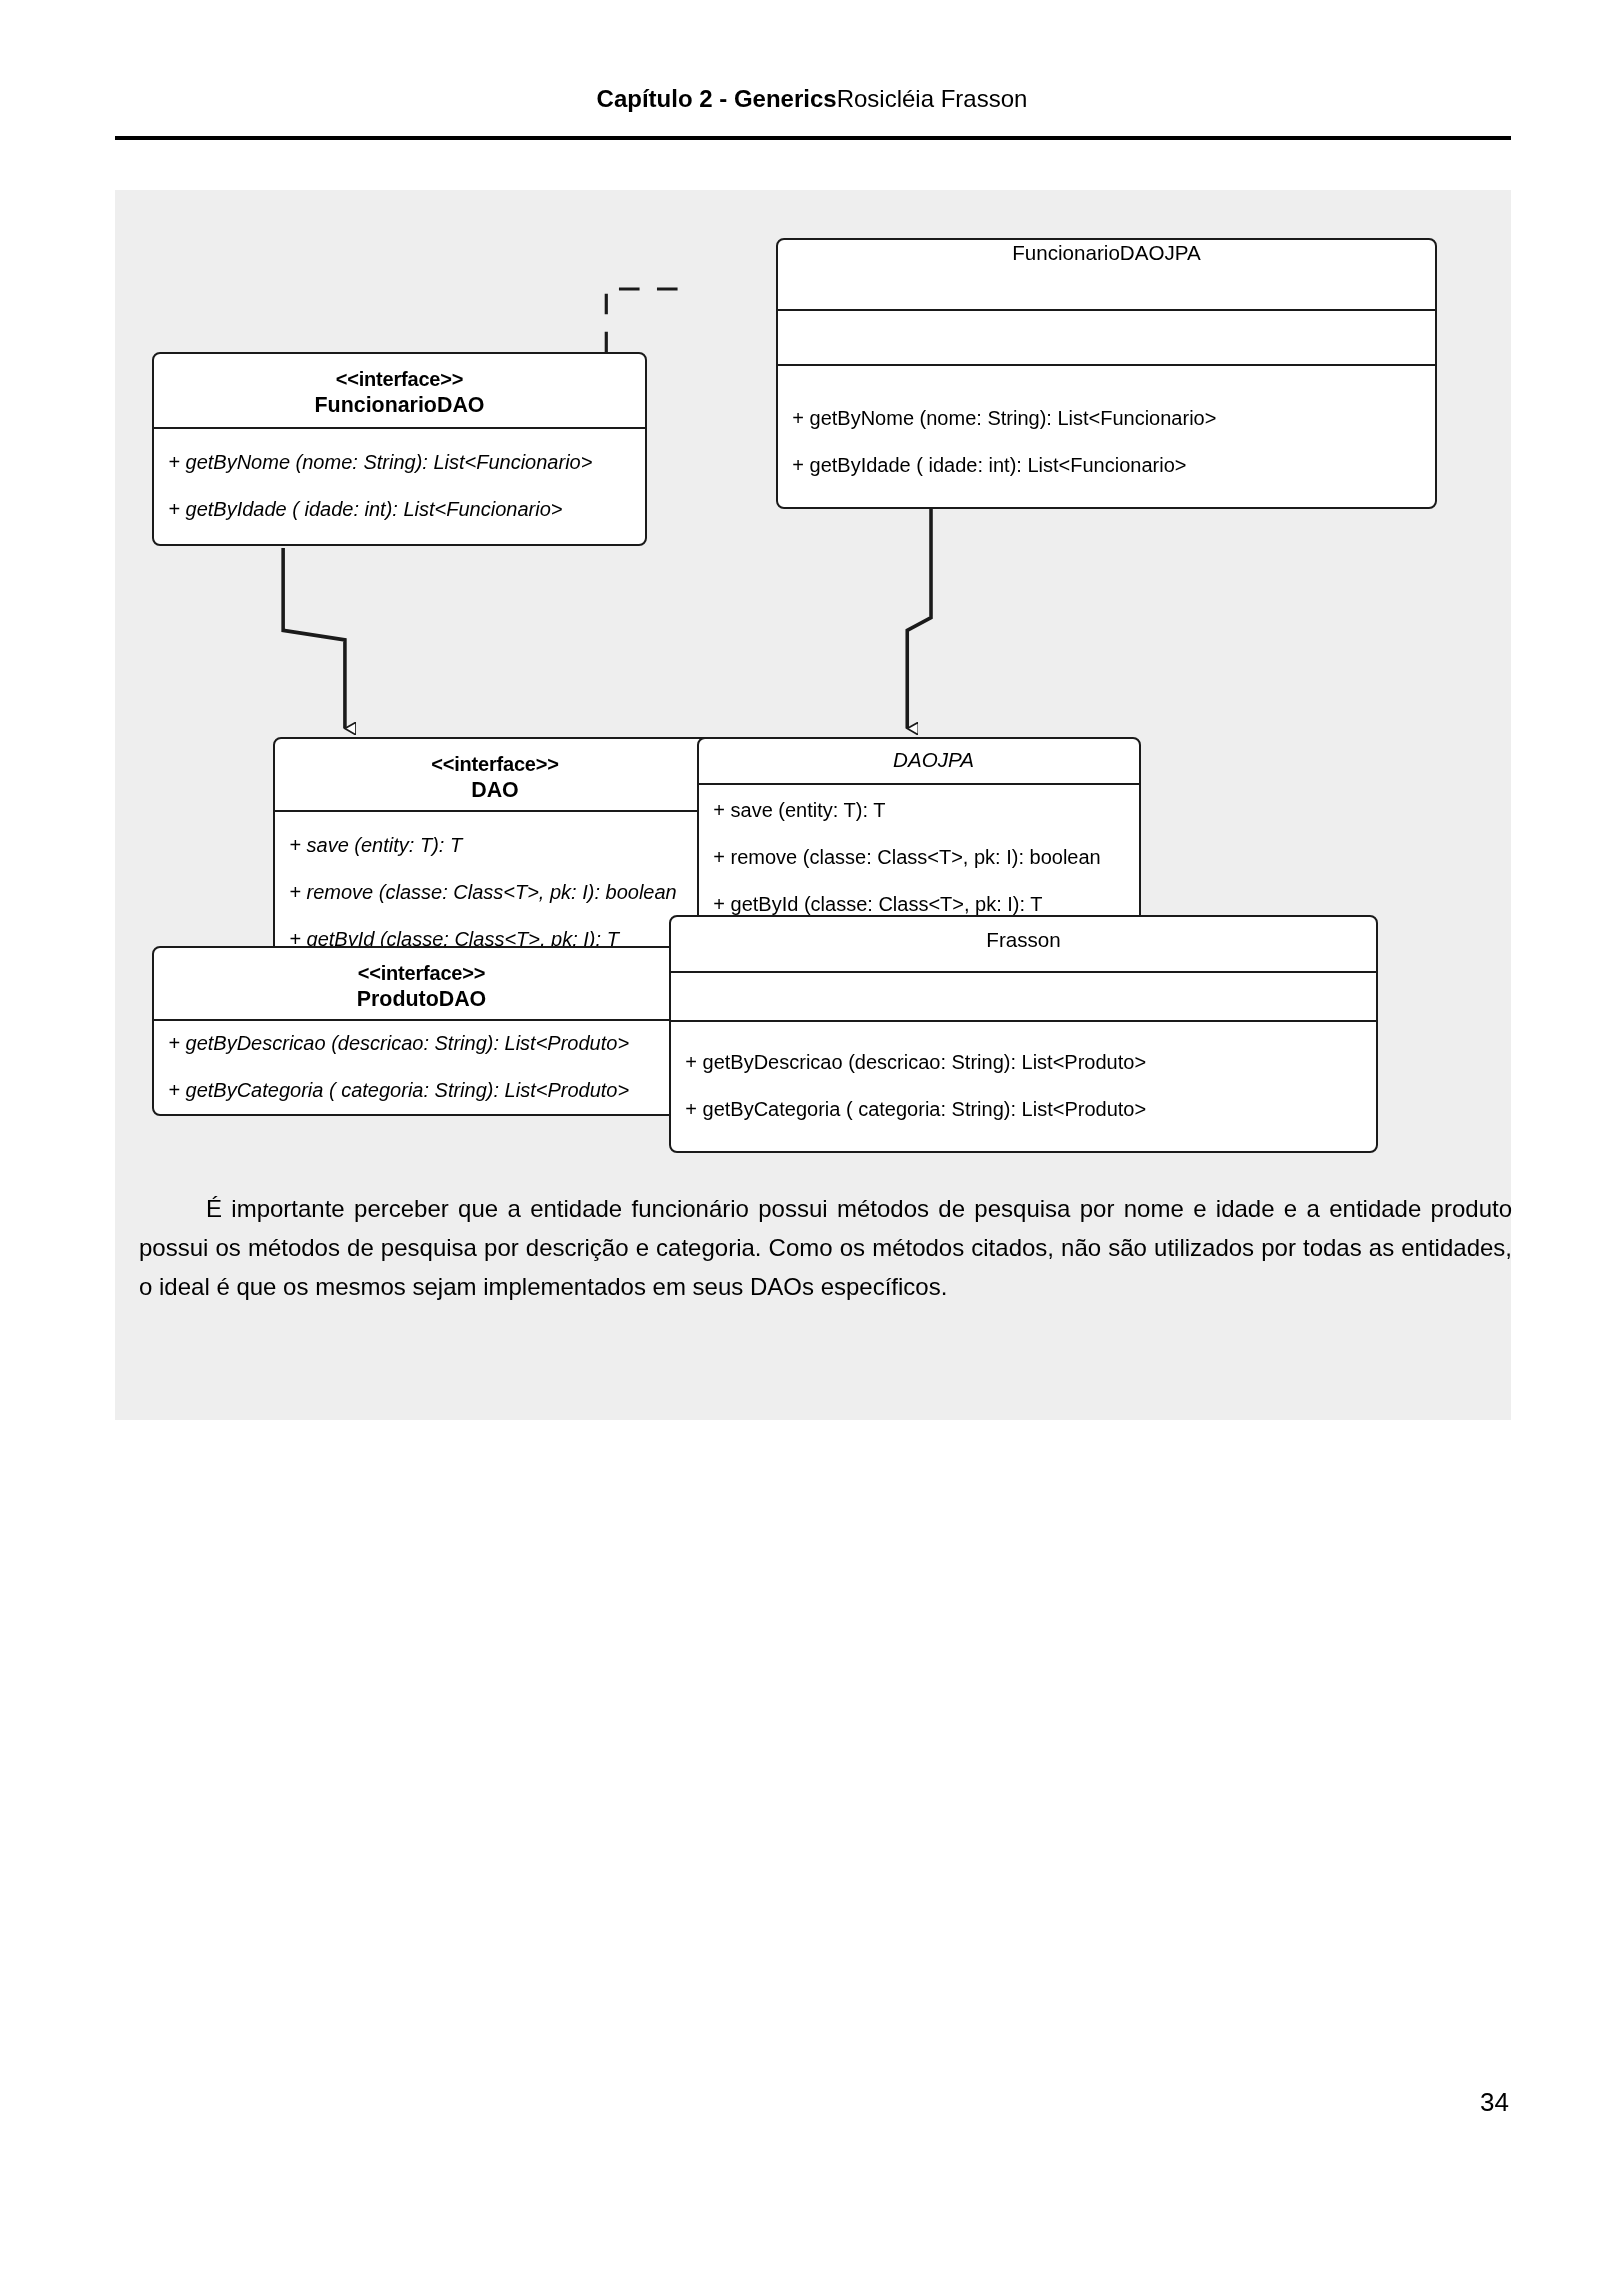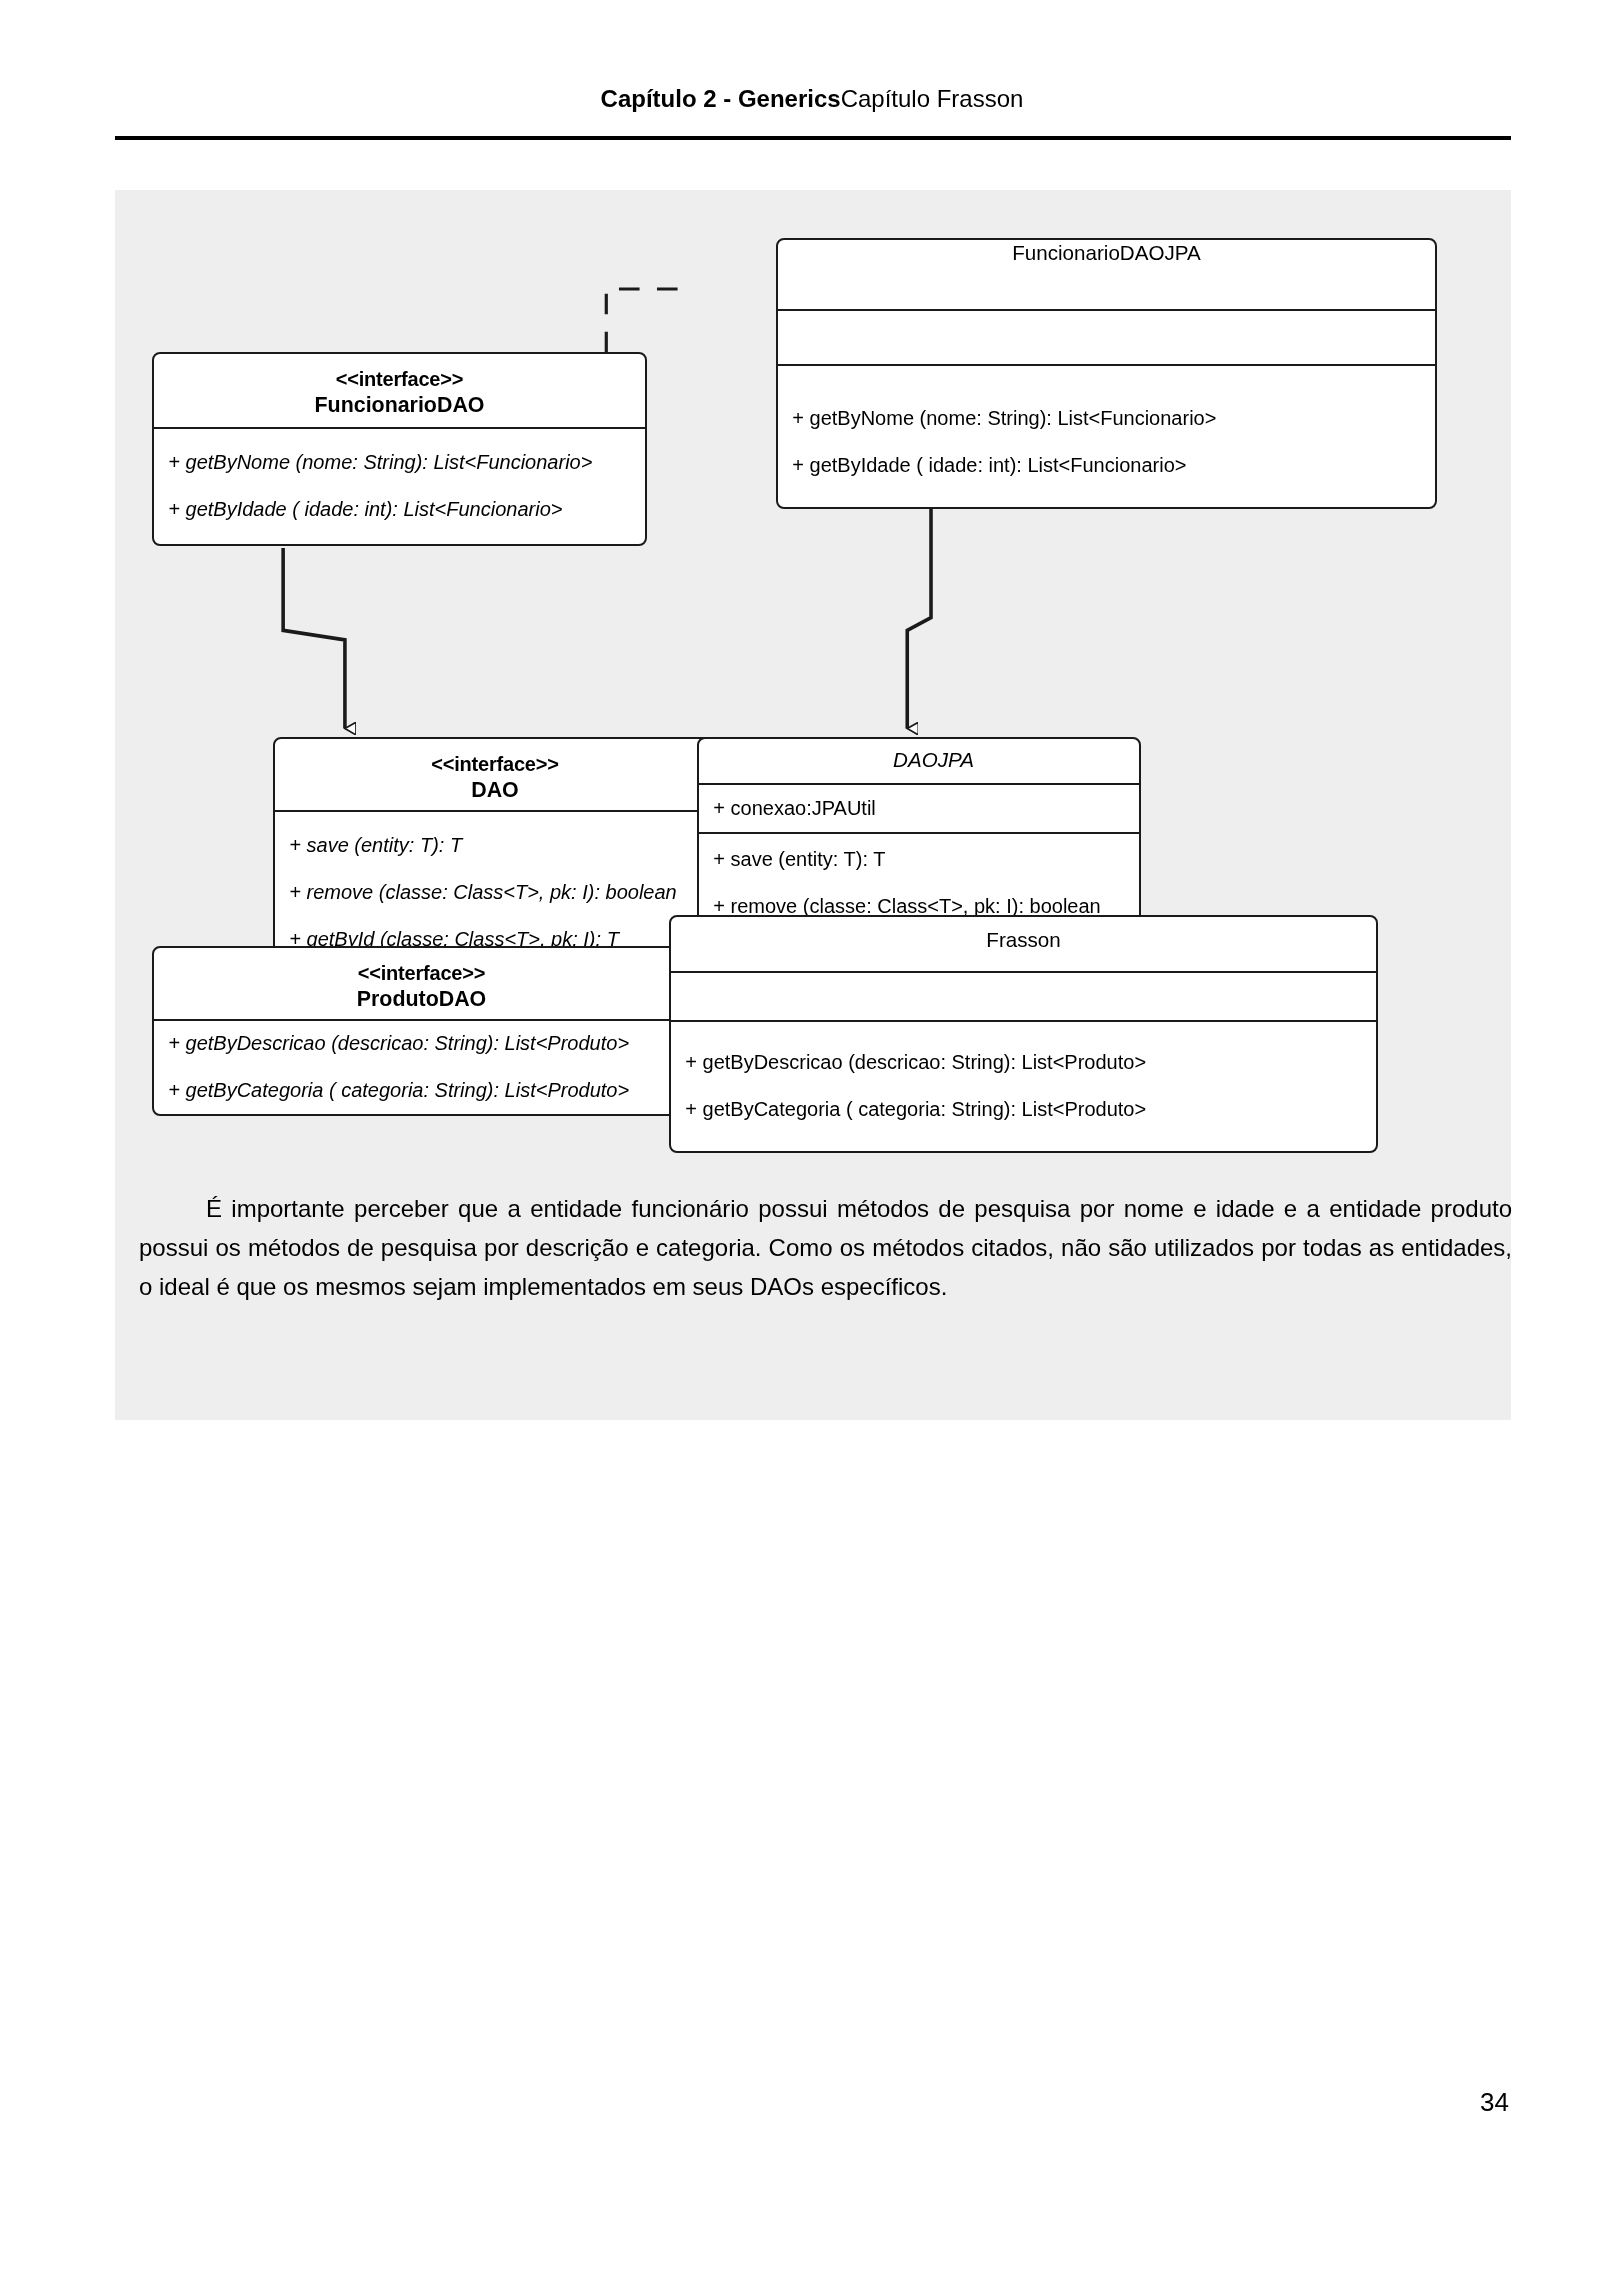--- a/index.html
+++ b/index.html
@@ -154,21 +154,21 @@
     font-size: 26px;
   }
 </style>
 </head>
 <body>
 
 <div class="page">
 
   <div class="header">
     <div class="header-left">Capítulo 2 - Generics</div>
-    <div class="header-right">Capítulo Frasson</div>
+    <div class="header-right">Rosicléia Frasson</div>
   </div>
   <div class="header-rule"></div>
 
   <div class="figure-block">
 
     <svg class="conn-svg" viewBox="0 0 1762 1553">
       <defs>
         <marker id="hollowTri" markerWidth="16" markerHeight="14" refX="15" refY="7" orient="auto" markerUnits="userSpaceOnUse">
           <path d="M 15,7 L 0,0 L 0,14 z" fill="#ffffff" stroke="#1a1a1a" stroke-width="2.2"></path>
         </marker>
@@ -243,23 +243,20 @@
         <div class="member ital">+ getById (classe: Class&lt;T&gt;, pk: I): T</div>
         <div class="member ital">+ getAll (classe: Class&lt;T&gt;): List&lt;T&gt;</div>
         <div class="member ital">+ getEntityManager(): EntityManager;</div>
       </div>
     </div>
 
     <div class="uml-box" style="left:582px; top:547px; width:444px; height:238px;">
       <div class="compart title-compart" style="height:44px; padding-top:8px;margin-left:29px;">
         <div class="cls-name-italic">DAOJPA</div>
       </div>
-      <div class="compart members uml-sep" style="height:49px;">
-        <div class="member">+ conexao:JPAUtil</div>
-      </div>
       <div class="compart members uml-sep" style="height:139px; justify-content:flex-start; padding-top:11px;">
         <div class="member">+ save (entity: T): T</div>
         <div class="member">+ remove (classe: Class&lt;T&gt;, pk: I): boolean</div>
         <div class="member">+ getById (classe: Class&lt;T&gt;, pk: I): T</div>
         <div class="member">+ getAll (classe: Class&lt;T&gt;): List&lt;T&gt;</div>
         <div class="member">+ getEntityManager(): EntityManager;</div>
       </div>
     </div>
 
     <div class="uml-box" style="left:37px; top:756px; width:539px; height:170px;">

